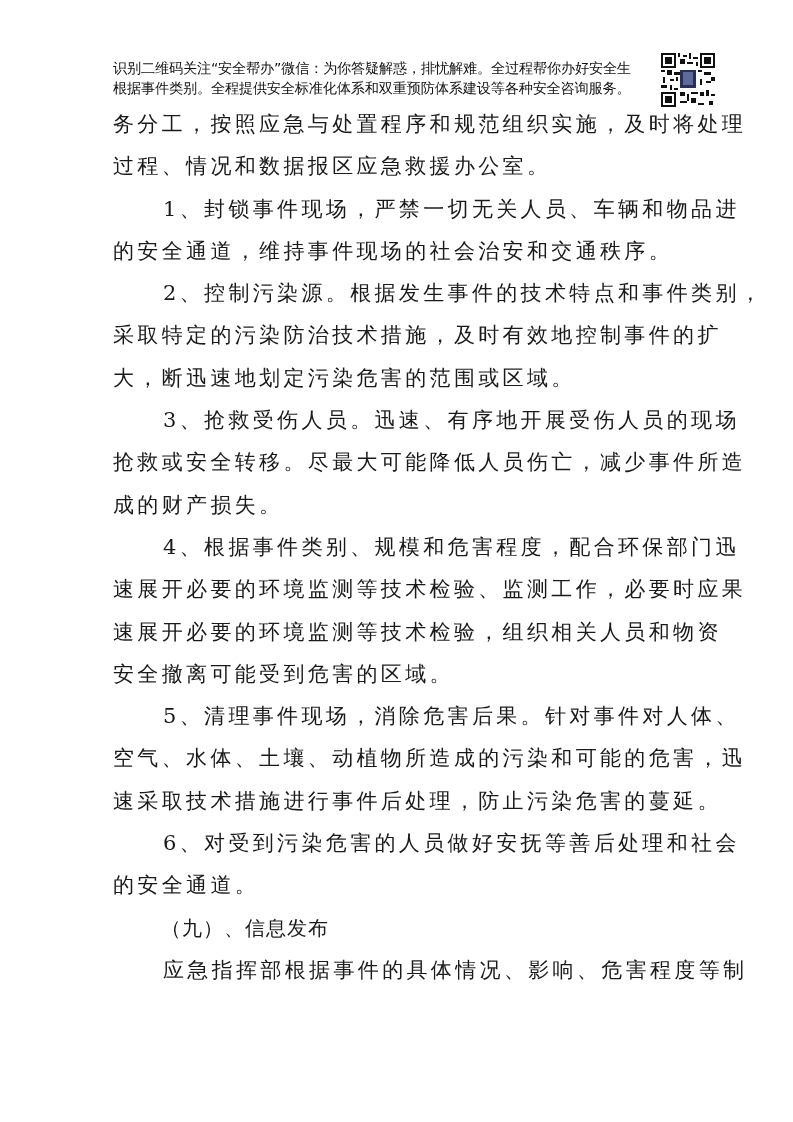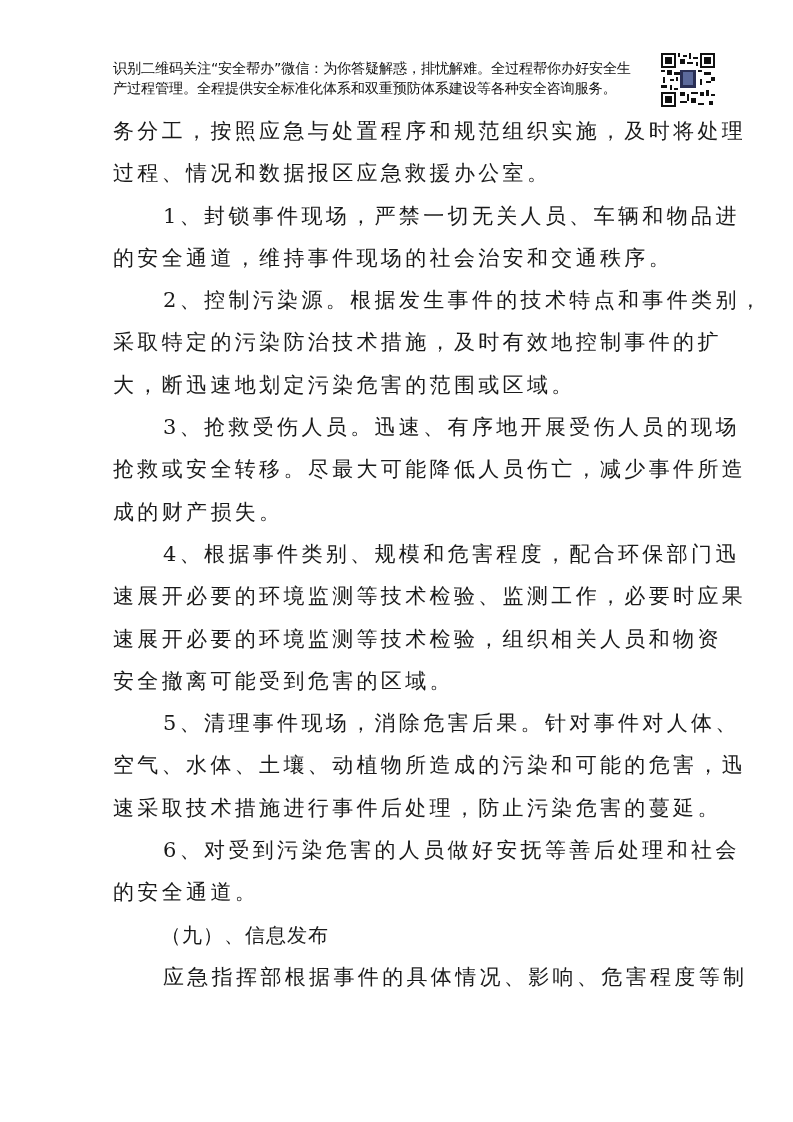--- a/index.html
+++ b/index.html
@@ -1,31 +1,31 @@
 <!DOCTYPE html>
 <html><head>
 <meta charset="utf-8">
 <style>
   html, body { margin: 0; padding: 0; background: #ffffff; }
   body { width: 793px; height: 1122px; position: relative; overflow: hidden; font-family: "DejaVu Serif", "Liberation Serif", serif; color: #1a1a1a; }
   .header { position: absolute; left: 113px; top: 58px; width: 540px; font-family: "DejaVu Sans", "Liberation Sans", sans-serif; font-size: 14.2px; line-height: 20px; color: #111; letter-spacing: -0.2px; }
   .header div { white-space: nowrap; }
   .qr { position: absolute; left: 661px; top: 53px; width: 54px; height: 54px; background: #fff; }
   .qr svg { width: 54px; height: 54px; display: block; }
-  .content { position: absolute; left: 113px; top: 110px; width: 570px; }
+  .content { position: absolute; left: 113px; top: 103px; width: 570px; }
   .line { height: 42.3px; line-height: 42.3px; font-size: 21px; white-space: nowrap; letter-spacing: 3.35px; }
   .indent { padding-left: 50px; text-align: right; }
   .heading { font-family: "DejaVu Sans", "Liberation Sans", sans-serif; font-weight: normal; font-size: 20px; padding-left: 48px; letter-spacing: 1px; }
 </style>
 </head>
 <body>
 
 <div class="header">
   <div>识别二维码关注“安全帮办”微信：为你答疑解惑，排忧解难。全过程帮你办好安全生</div>
-  <div>产过程管理。全程提供安全标准化体系和双重预防体系建设等各种安全咨询服务。</div>
+  <div>根据事件类别。全程提供安全标准化体系和双重预防体系建设等各种安全咨询服务。</div>
 </div>
 
 <div class="qr">
   <svg viewBox="0 0 25 25" shape-rendering="crispEdges">
     <rect width="25" height="25" fill="#fff"></rect>
     <g fill="#111">
       <rect x="0" y="0" width="7" height="7"></rect>
         <rect x="1" y="1" width="5" height="5" fill="#fff"></rect>
         <rect x="2" y="2" width="3" height="3"></rect>
       <rect x="18" y="0" width="7" height="7"></rect>

